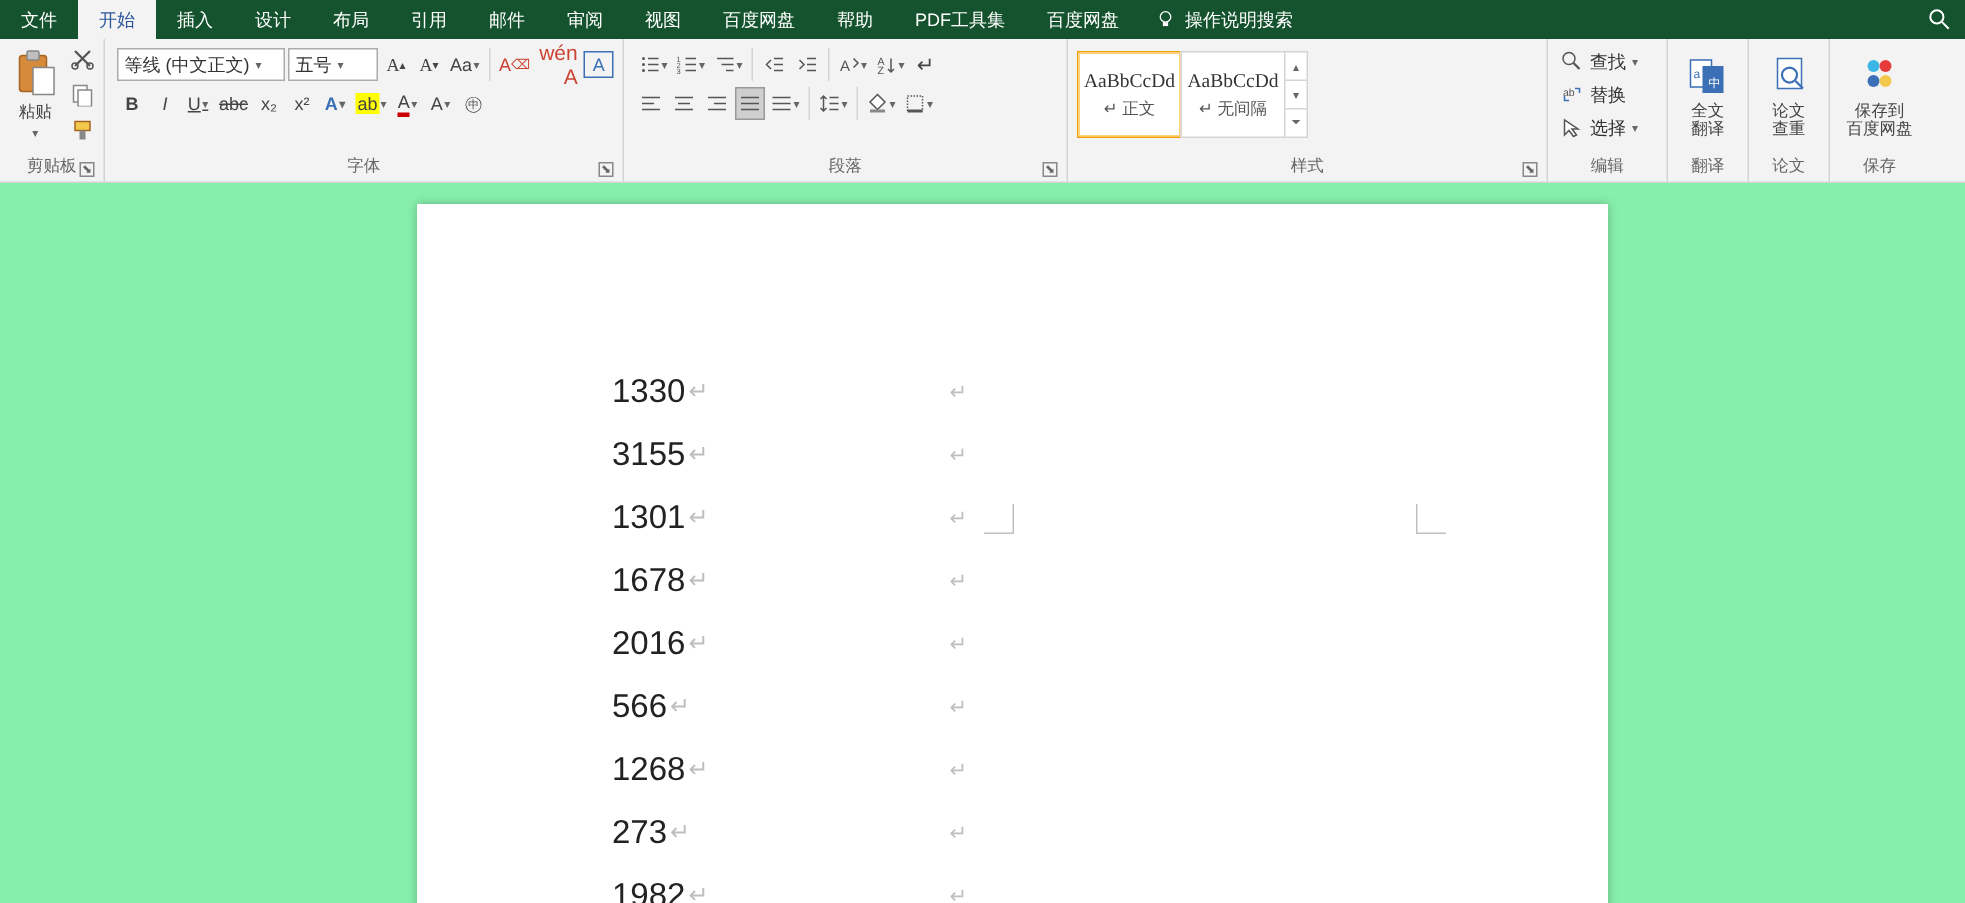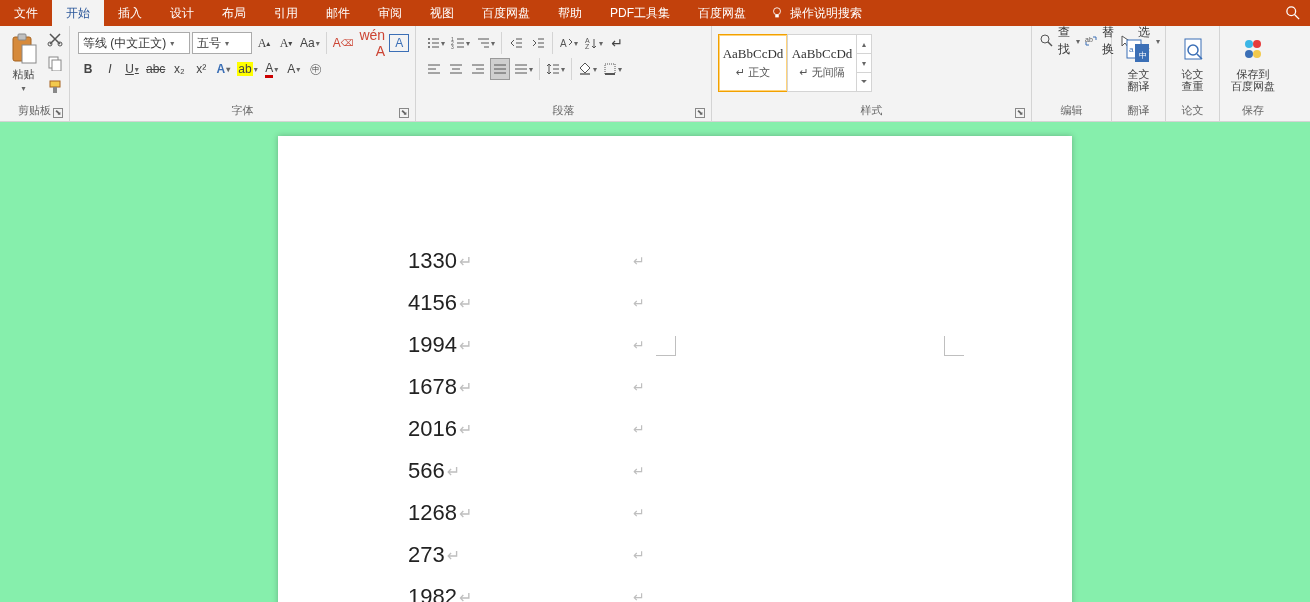--- a/index.html
+++ b/index.html
@@ -1,19 +1,19 @@
 <!DOCTYPE html>
 <html><head>
 <meta charset="utf-8">
 <style>
 * { margin: 0; padding: 0; box-sizing: border-box; font-family: "Microsoft YaHei", sans-serif; }
 body { background: #e6e6e6; width: 1310px; height: 602px; overflow: hidden; }
 
 
-.menubar { background: #c2410c; height: 26px; display: flex; align-items: stretch; font-size: 12px; color: #fff; }
+.menubar { background: #14532d; height: 26px; display: flex; align-items: stretch; font-size: 12px; color: #fff; }
 .menubar .tab { padding: 0 14px; display: flex; align-items: center; cursor: pointer; }
 .menubar .tab.active { background: #f3f3f3; color: #2b579a; }
 .menubar .tell-me { display: flex; align-items: center; padding: 0 10px; gap: 6px; }
 .menubar .bulb { width: 14px; height: 14px; display: inline-block; }
 .menubar .spacer { flex: 1; }
 .menubar .search-icon { padding: 0 10px; display: flex; align-items: center; }
 
 
 .ribbon { background: #f3f3f3; border-bottom: 1px solid #d4d4d4; height: 96px; display: flex; }
 .group { border-right: 1px solid #d4d4d4; display: flex; flex-direction: column; padding: 2px 4px 0 4px; position: relative; }
@@ -321,21 +321,21 @@
           <div>▴</div>
           <div>▾</div>
           <div>⏷</div>
         </div>
       </div>
     </div>
     <div class="group-label"><span>样式</span><span class="launcher">⬊</span></div>
   </div>
 
   <div class="group" style="width:80px">
-    <div class="group-body" style="flex-direction:row;padding:2px 2px 0 2px;gap:0">
+    <div class="group-body" style="flex-direction:column;padding:2px 2px 0 2px;gap:0">
       <div class="editing-row dd">
         <span class="ico">
             <svg width="14" height="14">
               <circle cx="5" cy="5" r="4" fill="none" stroke="#555"></circle>
               <line x1="8" y1="8" x2="12" y2="12" stroke="#555" stroke-width="1.5"></line>
             </svg>
           </span>
         <span>查找</span>
       </div>
       <div class="editing-row">
@@ -424,25 +424,25 @@
 <div class="doc-area">
   <div class="page">
     <div class="margin-mark tl"></div>
     <div class="margin-mark tr"></div>
     <div class="content" id="col1">
         <div class="line">
           <span>1330</span>
           <span class="ret">↵</span>
         </div>
         <div class="line">
-          <span>4156</span>
-          <span class="ret">↵</span>
-        </div>
-        <div class="line">
-          <span>1994</span>
+          <span>3155</span>
+          <span class="ret">↵</span>
+        </div>
+        <div class="line">
+          <span>1301</span>
           <span class="ret">↵</span>
         </div>
         <div class="line">
           <span>1678</span>
           <span class="ret">↵</span>
         </div>
         <div class="line">
           <span>2016</span>
           <span class="ret">↵</span>
         </div>

